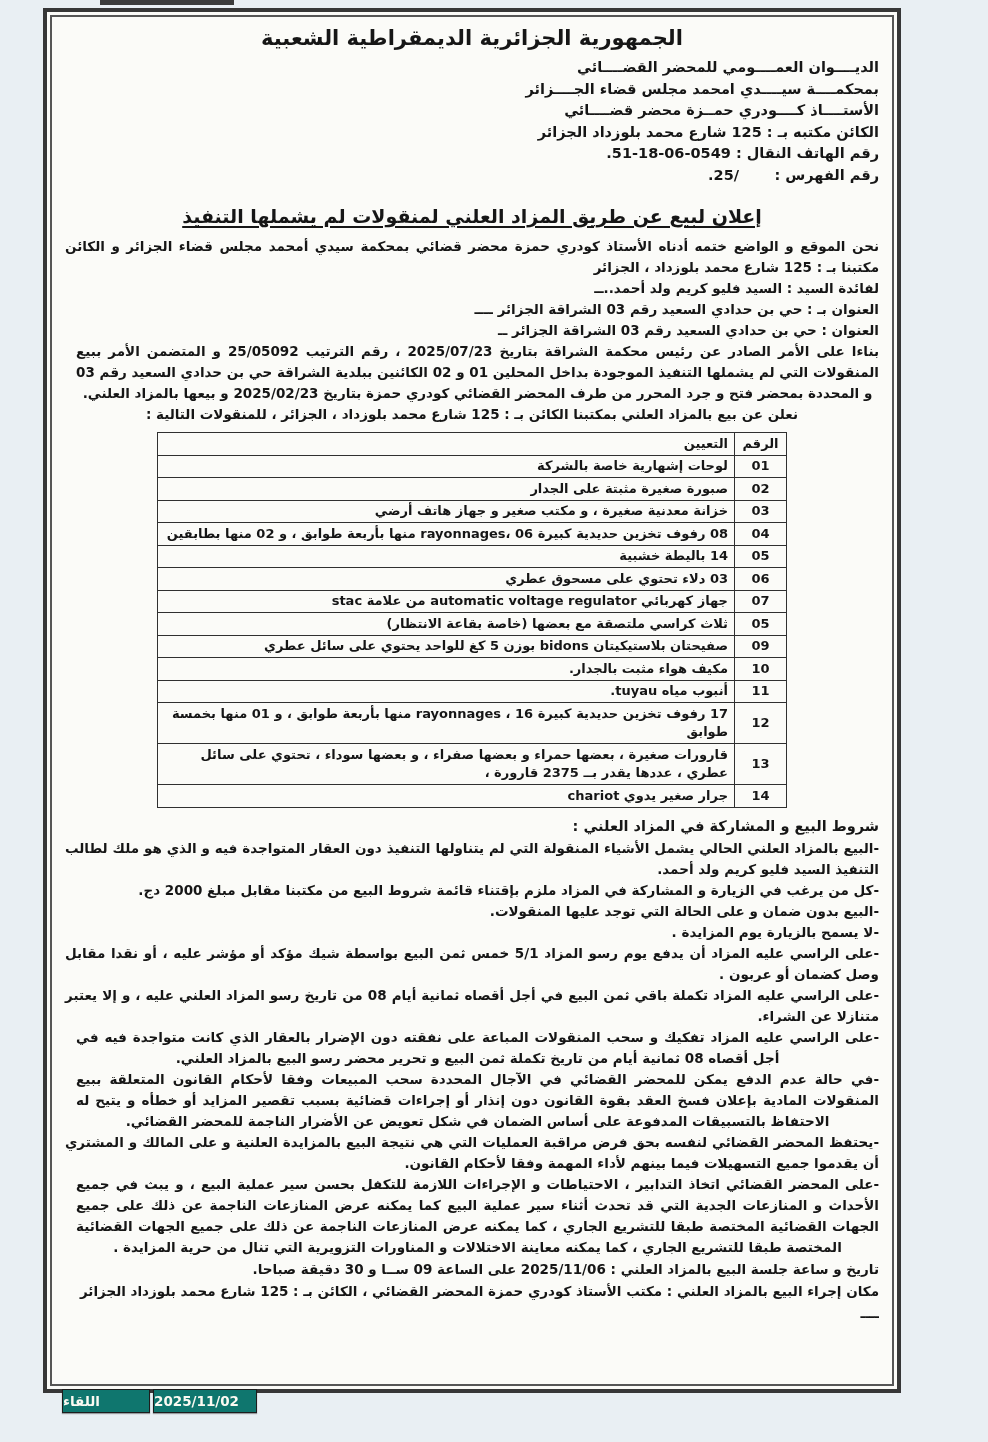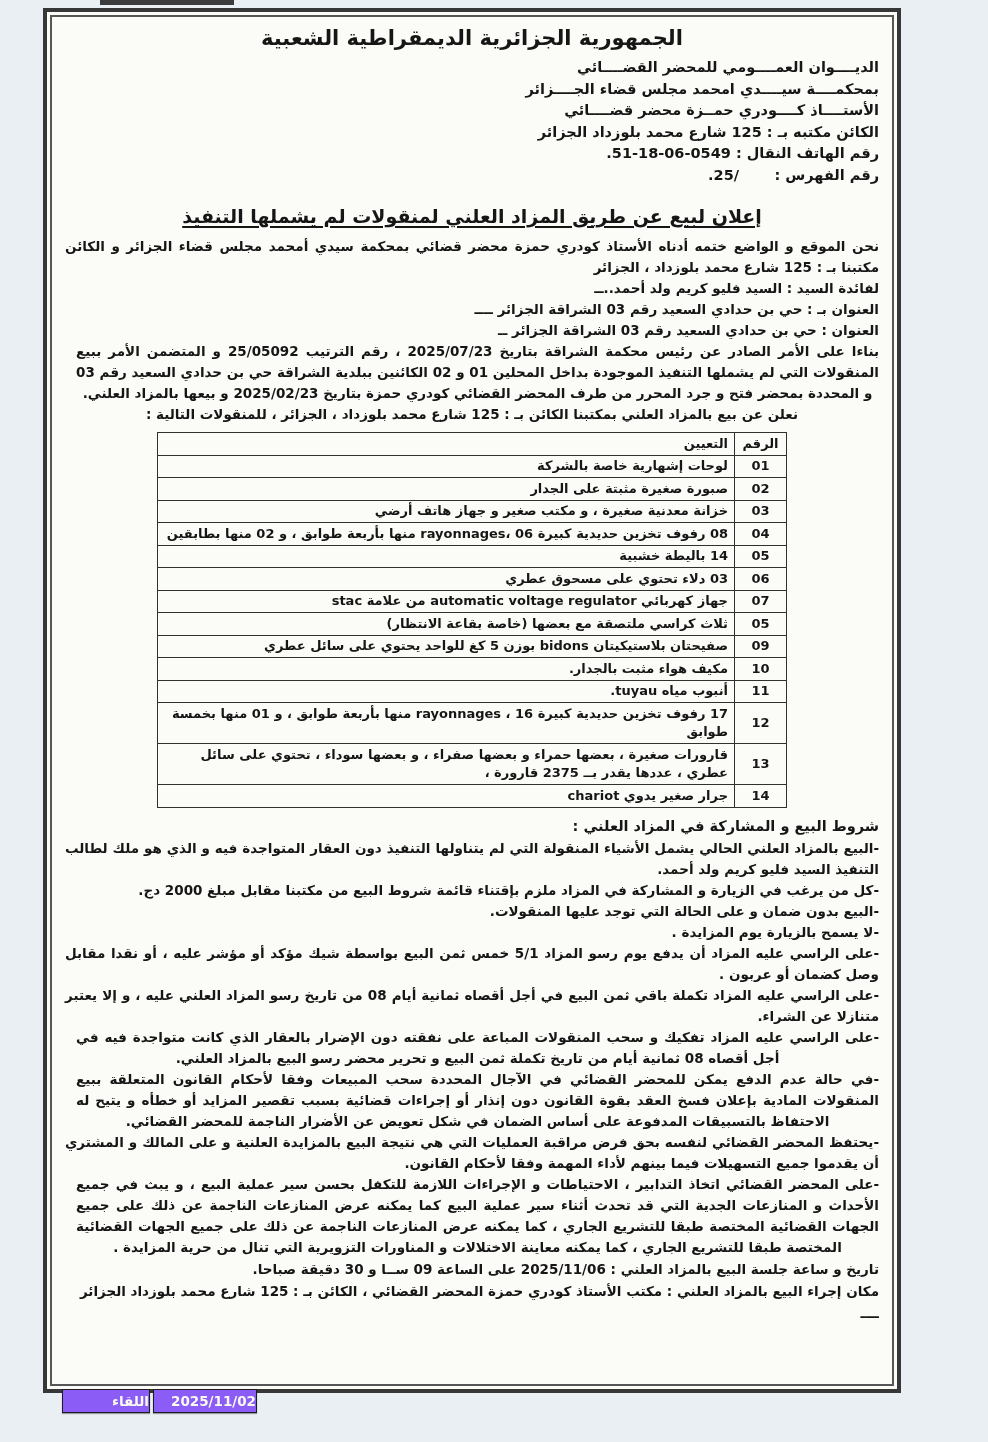--- a/index.html
+++ b/index.html
@@ -67,26 +67,26 @@
     padding:1.5px 6px;
   }
   .col-num { width:52px; text-align:center; }
   .col-desc { text-align:right; }
   .cond-title { font-size:14.5px; line-height:23px; }
   .closing p { font-size:13.5px; line-height:22px; text-align:right; }
   .badge {
     position:absolute;
     top:1389px;
     height:24px;
-    background:#8b5cf6;
+    background:#0f766e;
     border:1px solid #1d1d1d;
     color:#fbfaf2;
     font-size:13.5px;
     line-height:22px;
-    text-align:right;
+    text-align:left;
     box-shadow:0 1px 1px rgba(0,0,0,0.35);
   }
   .badge-meet { left:62px;  width:88px; }
   .badge-date { left:153px; width:104px; direction:ltr; }
 </style>
 </head>
 <body>
 
 <div class="top-artifact"></div>
 

